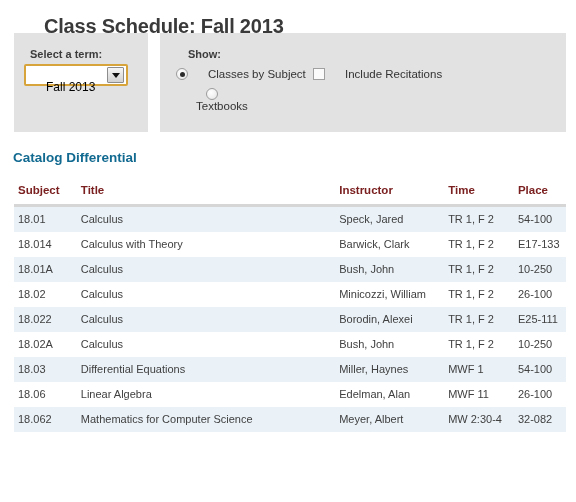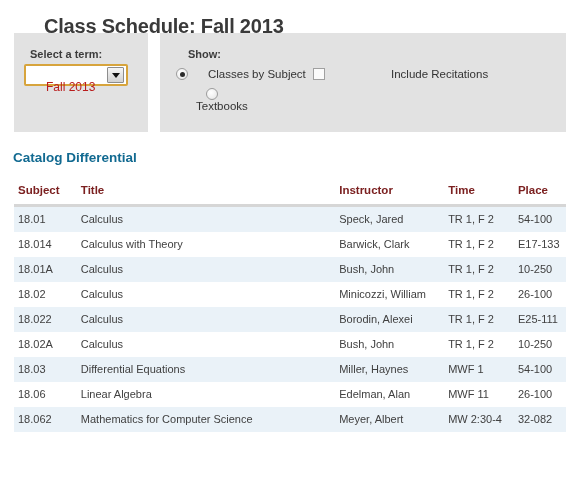--- a/index.html
+++ b/index.html
@@ -72,21 +72,21 @@
   .term-select-inner {
     position: absolute;
     inset: 0;
     background: #ffffff;
     display: flex;
     align-items: center;
   }
   .term-select-value {
     padding-left: 20px;
     font-size: 12px;
-    color: #b91c1c;
+    color: #000000;
     line-height: 18px;
     white-space: nowrap;
     margin-top: 24px;
   }
   .term-select-arrow {
     position: absolute;
     right: 2px;
     top: 1px;
     width: 17px;
     height: 16px;
@@ -107,21 +107,21 @@
 
   
   .opt-row {
     position: absolute;
     display: flex;
     align-items: center;
     white-space: nowrap;
   }
   .opt-radio-1 { left: 176px; top: 68px; }
   .opt-radio-2 { left: 176px; top: 88px; flex-direction: column; }
-  .opt-check-1 { left: 313px; top: 68px; gap: 46px; }
+  .opt-check-1 { left: 313px; top: 68px; }
 
   .radio {
     width: 12px;
     height: 12px;
     border-radius: 50%;
     box-sizing: border-box;
     border: 1px solid #9c9c9c;
     background: radial-gradient(circle at 40% 35%, #ffffff 0%, #efefef 60%, #e0e0e0 100%);
     display: inline-block;
     position: relative;

